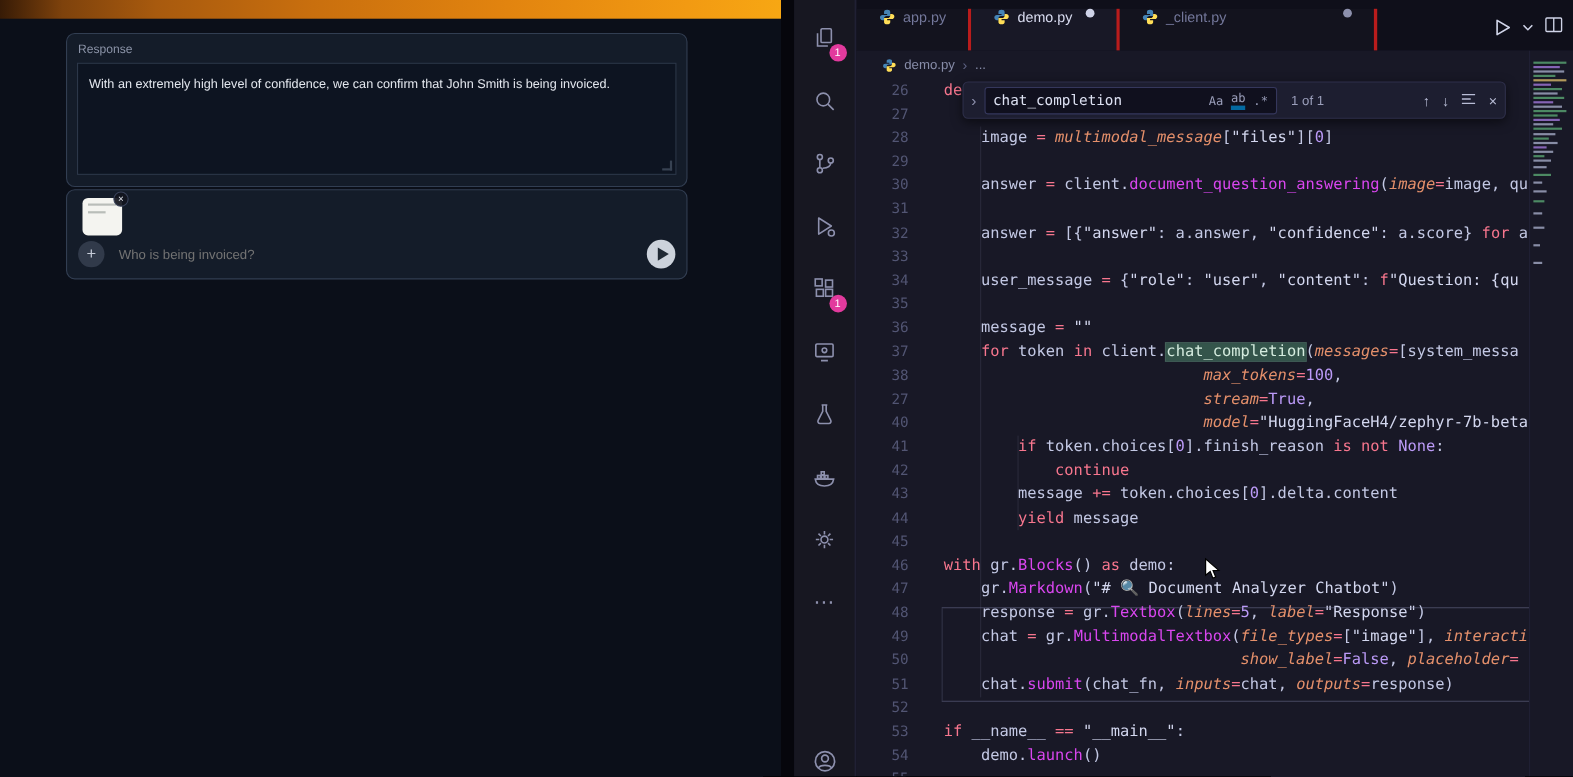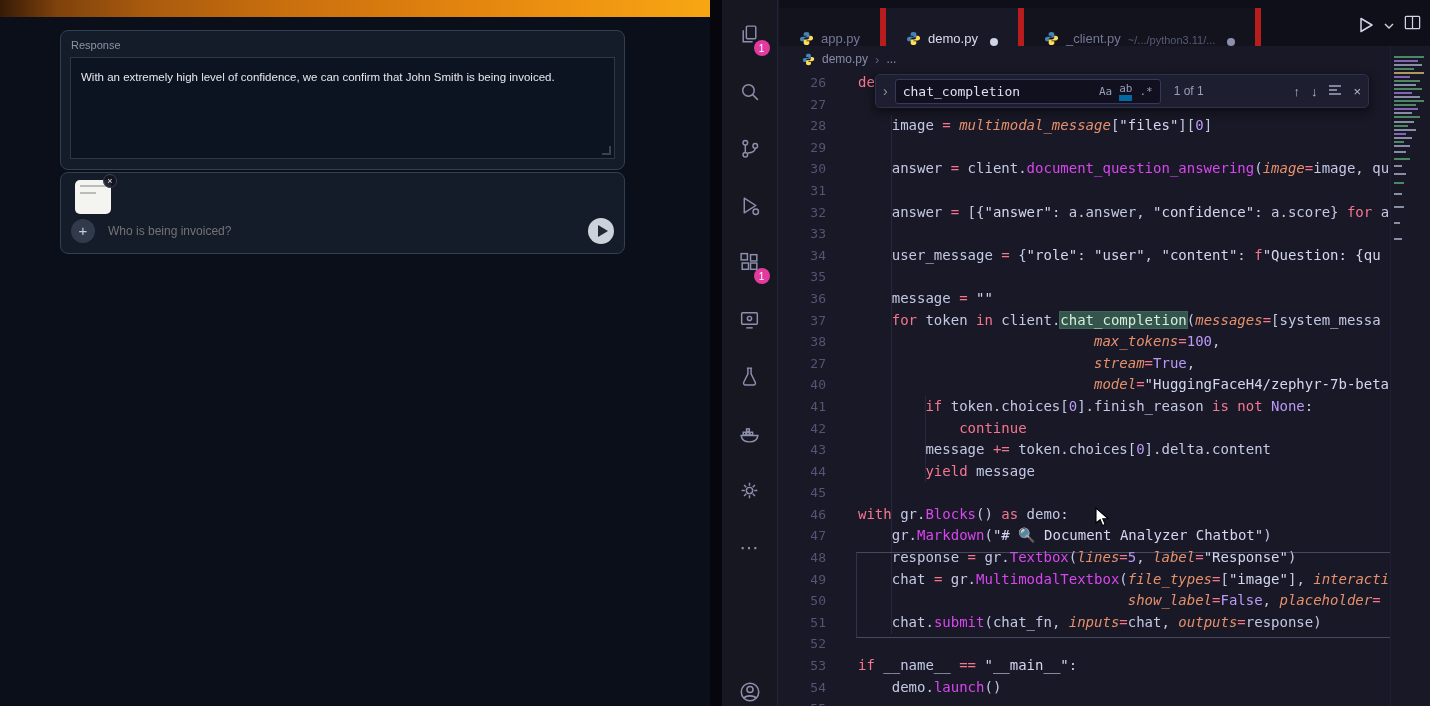--- a/index.html
+++ b/index.html
@@ -40,22 +40,22 @@
   .act-item { position:relative; width:56px; height:57px; display:flex; align-items:center; justify-content:center;
     color:#8d90ad; cursor:pointer; }
   .act-item svg { stroke:currentColor; fill:none; stroke-width:1.4; }
   .badge { position:absolute; right:8px; bottom:7px; min-width:16px; height:16px; border-radius:8px;
     background:#e23a9d; color:#fff; font-size:10px; display:flex; align-items:center; justify-content:center; padding:0 4px; }
   .act-more { font-size:19px; color:#8d90ad; letter-spacing:1px; }
   .act-account { margin-top:auto; transform:translateY(14px); }
 
   .main { position:absolute; left:57px; top:0; right:0; height:100%; }
   .tabbar { position:absolute; top:0; left:0; right:0; height:46px; background:#0f0f1a; display:flex; align-items:flex-end; }
-  .tab { height:38px; display:flex; align-items:flex-end; padding:0 20px; gap:7px; background:#13131e;
-    border-right:6px solid #b91c1c; color:#73779a; font-size:13px; cursor:pointer; white-space:nowrap; }
+  .tab { height:38px; display:flex; align-items:flex-start; padding:0 20px; gap:7px; background:#13131e;
+    border-right:3px solid #b91c1c; color:#73779a; font-size:13px; cursor:pointer; white-space:nowrap; }
   .tab.active { background:#181826; color:#d9dcf0; }
   .tab .dot { width:8px; height:8px; border-radius:50%; background:#cfd3e8; margin-left:5px; flex:none; }
   .tab .dot.dim { background:#8d90ad; }
   .tab .desc { font-size:11px; color:#565a7a;margin-top:43px; }
   .py-icon { width:15px; height:15px; flex:none; display:inline-block; }
   .editor-actions { position:absolute; right:8px; top:13px; display:flex; align-items:center; gap:9px; color:#c9cde0; }
 
   .code-region { position:absolute; top:46px; left:0; right:0; bottom:0; overflow:hidden; background:#181826; }
   .breadcrumb { position:absolute; top:0; left:0; right:40px; height:26px; display:flex; align-items:center; gap:7px;
     padding-left:23px; color:#878ca8; font-size:12px; }
@@ -79,21 +79,21 @@
     border-left:1px solid rgba(128,132,168,.25); pointer-events:none; }
 
   .find-widget { position:absolute; top:28px; left:96px; width:494px; height:34px; background:#1d1e30;
     border:1px solid #2e2f4a; border-radius:5px; display:flex; align-items:center; padding:0 7px; gap:7px;
     box-shadow:0 3px 10px rgba(0,0,0,.55); z-index:6; }
   .find-toggle { color:#8d90ad; font-size:14px; cursor:pointer; flex:none; }
   .find-input { display:flex; align-items:center; background:#10101e; border:1px solid #35375c; border-radius:3px;
     height:25px; padding:0 7px; width:266px; flex:none; }
   .find-query { color:#dde1f2; font-size:13px; font-family:"DejaVu Sans Mono", monospace; flex:1; }
   .find-opt { color:#9a9eba; font-size:11px; margin-left:7px; cursor:pointer; font-family:"DejaVu Sans Mono", monospace; }
-  .opt-word { border-bottom:6px solid #0369a1;text-align:right; }
+  .opt-word { border-bottom:4px solid #0369a1;text-align:right; }
   .find-results { color:#9a9eba; font-size:12px; margin-left:6px; white-space:nowrap; }
   .find-btns { margin-left:auto; display:flex; align-items:center; gap:11px; }
   .find-btn { color:#b9bdd6; font-size:13px; cursor:pointer; }
 
   .minimap { position:absolute; top:0; right:0; width:40px; bottom:0; background:#181826; border-left:1px solid #1f1f33; }
   .mm-bar { position:absolute; left:3px; height:2px; opacity:.95; }
 
   .cursor { position:absolute; left:1095px; top:507px; z-index:9; }
 </style>
 </head>

